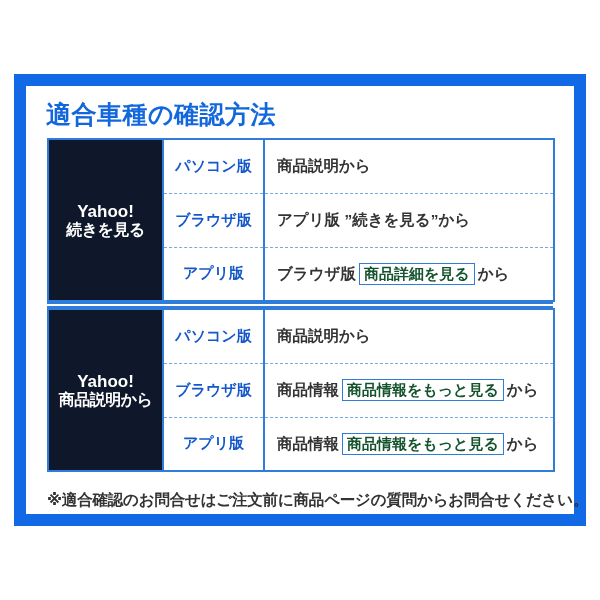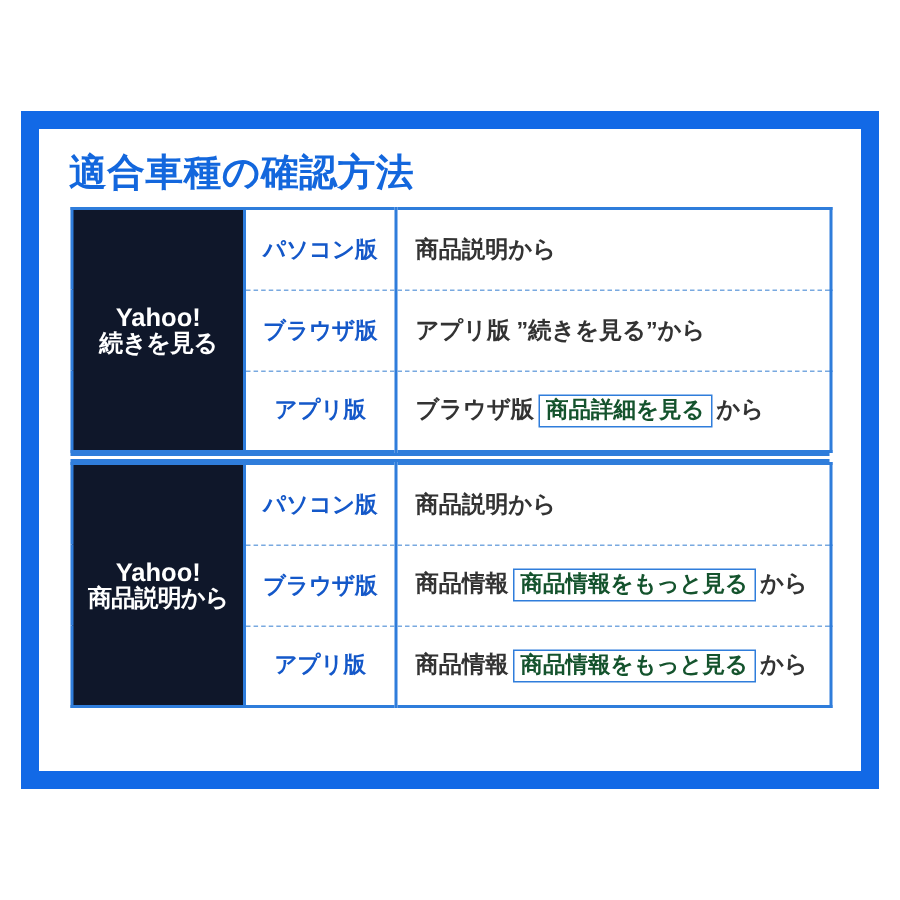--- a/index.html
+++ b/index.html
@@ -228,17 +228,18 @@
               <td class="ver-cell">アプリ版</td>
               <td class="desc-cell">
                 <span>商品情報</span><span class="token-box">商品情報をもっと見る</span><span>から</span>
               </td>
             </tr>
           </tbody>
         </table>
 
       </div>
 
+      <div class="note">※適合確認のお問合せはご注文前に商品ページの質問からお問合せください。</div>
 
     </div>
   </div>
 
 </div>
 
 </body></html>

